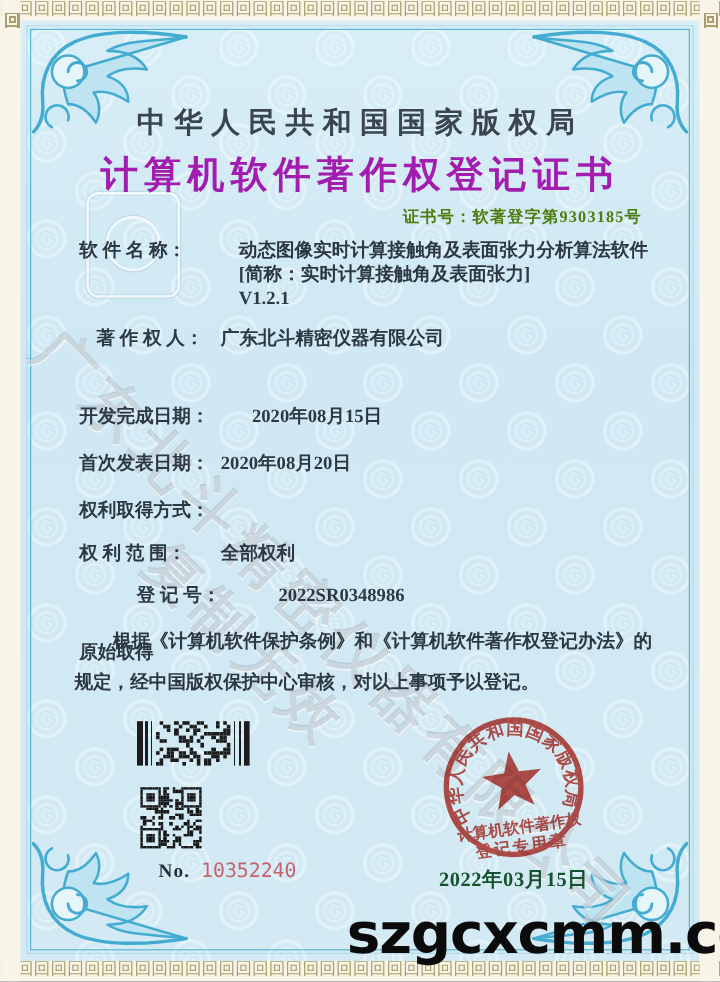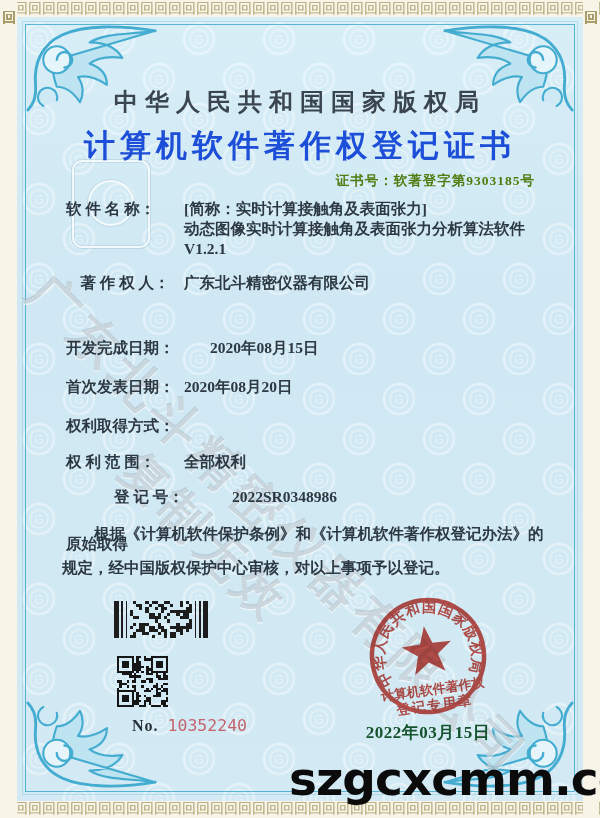--- a/index.html
+++ b/index.html
@@ -53,32 +53,32 @@
     transform:rotate(45deg);transform-origin:left top;
   }
   #diag1{left:60px;top:260px;font-size:50px;letter-spacing:7px;}
   #diag2{left:150px;top:438px;font-size:48px;letter-spacing:6px;}
   #authority{
     position:absolute;left:0;top:86px;width:600px;text-align:center;z-index:3;
     font-size:24px;font-weight:bold;letter-spacing:7px;color:#3a4550;
   }
   #cert-title{
     position:absolute;left:0;top:125px;width:600px;text-align:center;z-index:3;
-    font-size:31px;font-weight:bold;letter-spacing:5px;color:#1d4ed8;
+    font-size:31px;font-weight:bold;letter-spacing:5px;color:#a21caf;
   }
   #certno{
     position:absolute;right:65px;top:172px;z-index:3;
     font-size:13.5px;font-weight:bold;letter-spacing:1px;color:#4d7c0f;
   }
   .row{
     position:absolute;left:66px;z-index:3;display:flex;
     font-size:15.5px;font-weight:bold;color:#2c3842;line-height:20px;
   }
   .row .lbl{display:inline-block;width:118px;flex:0 0 118px;}
-  #row-name{top:199px;}
+  #row-name{top:199px;gap:15px;}
   #row-owner{top:273px;text-align:center;}
   #row-dev{top:338px;gap:26px;}
   #row-pub{top:377px;}
   #row-acq{top:416px;flex-direction:column;}
   #row-scope{top:452px;}
   #row-reg{top:487px;margin-left:48px;}
   .stmt{
     position:absolute;z-index:3;font-size:15.5px;font-weight:bold;color:#2c3842;
   }
   #stmt1{left:94px;top:524px;}
@@ -172,22 +172,22 @@
 
   <div id="authority">中华人民共和国国家版权局</div>
   <div id="cert-title">计算机软件著作权登记证书</div>
   <div id="certno">
     <span>证书号：</span><span>软著登字第9303185号</span>
   </div>
 
   <div class="row" id="row-name">
     <span class="lbl">软 件 名 称：</span>
     <span>
+      <div>动态图像实时计算接触角及表面张力分析算法软件</div>
       <div>[简称：实时计算接触角及表面张力]</div>
-      <div>动态图像实时计算接触角及表面张力分析算法软件</div>
       <div>V1.2.1</div>
     </span>
   </div>
   <div class="row" id="row-owner">
     <span class="lbl">著 作 权 人：</span>
     <span>广东北斗精密仪器有限公司</span>
   </div>
   <div class="row" id="row-dev">
     <span class="lbl">开发完成日期：</span>
     <span>2020年08月15日</span>

